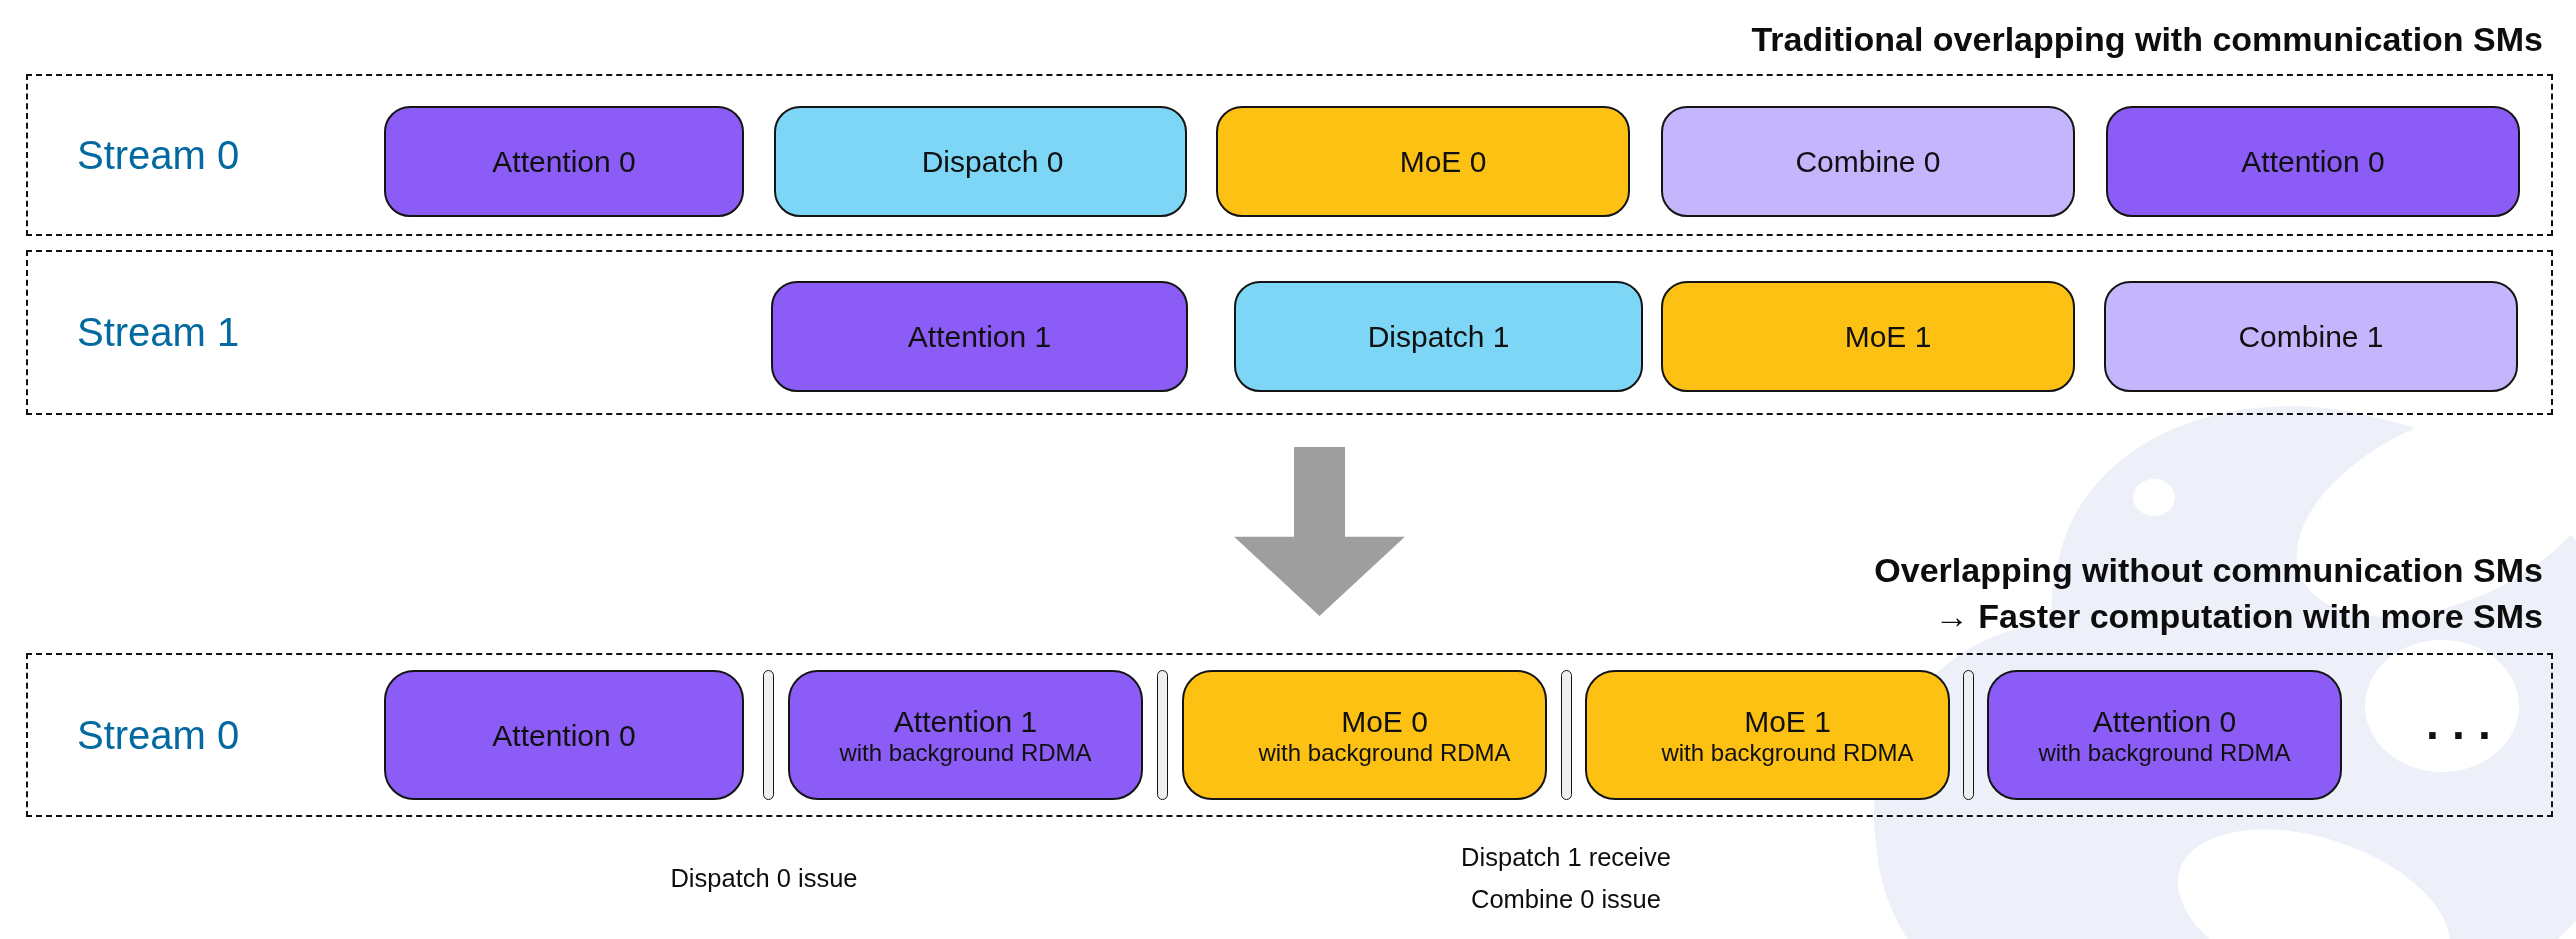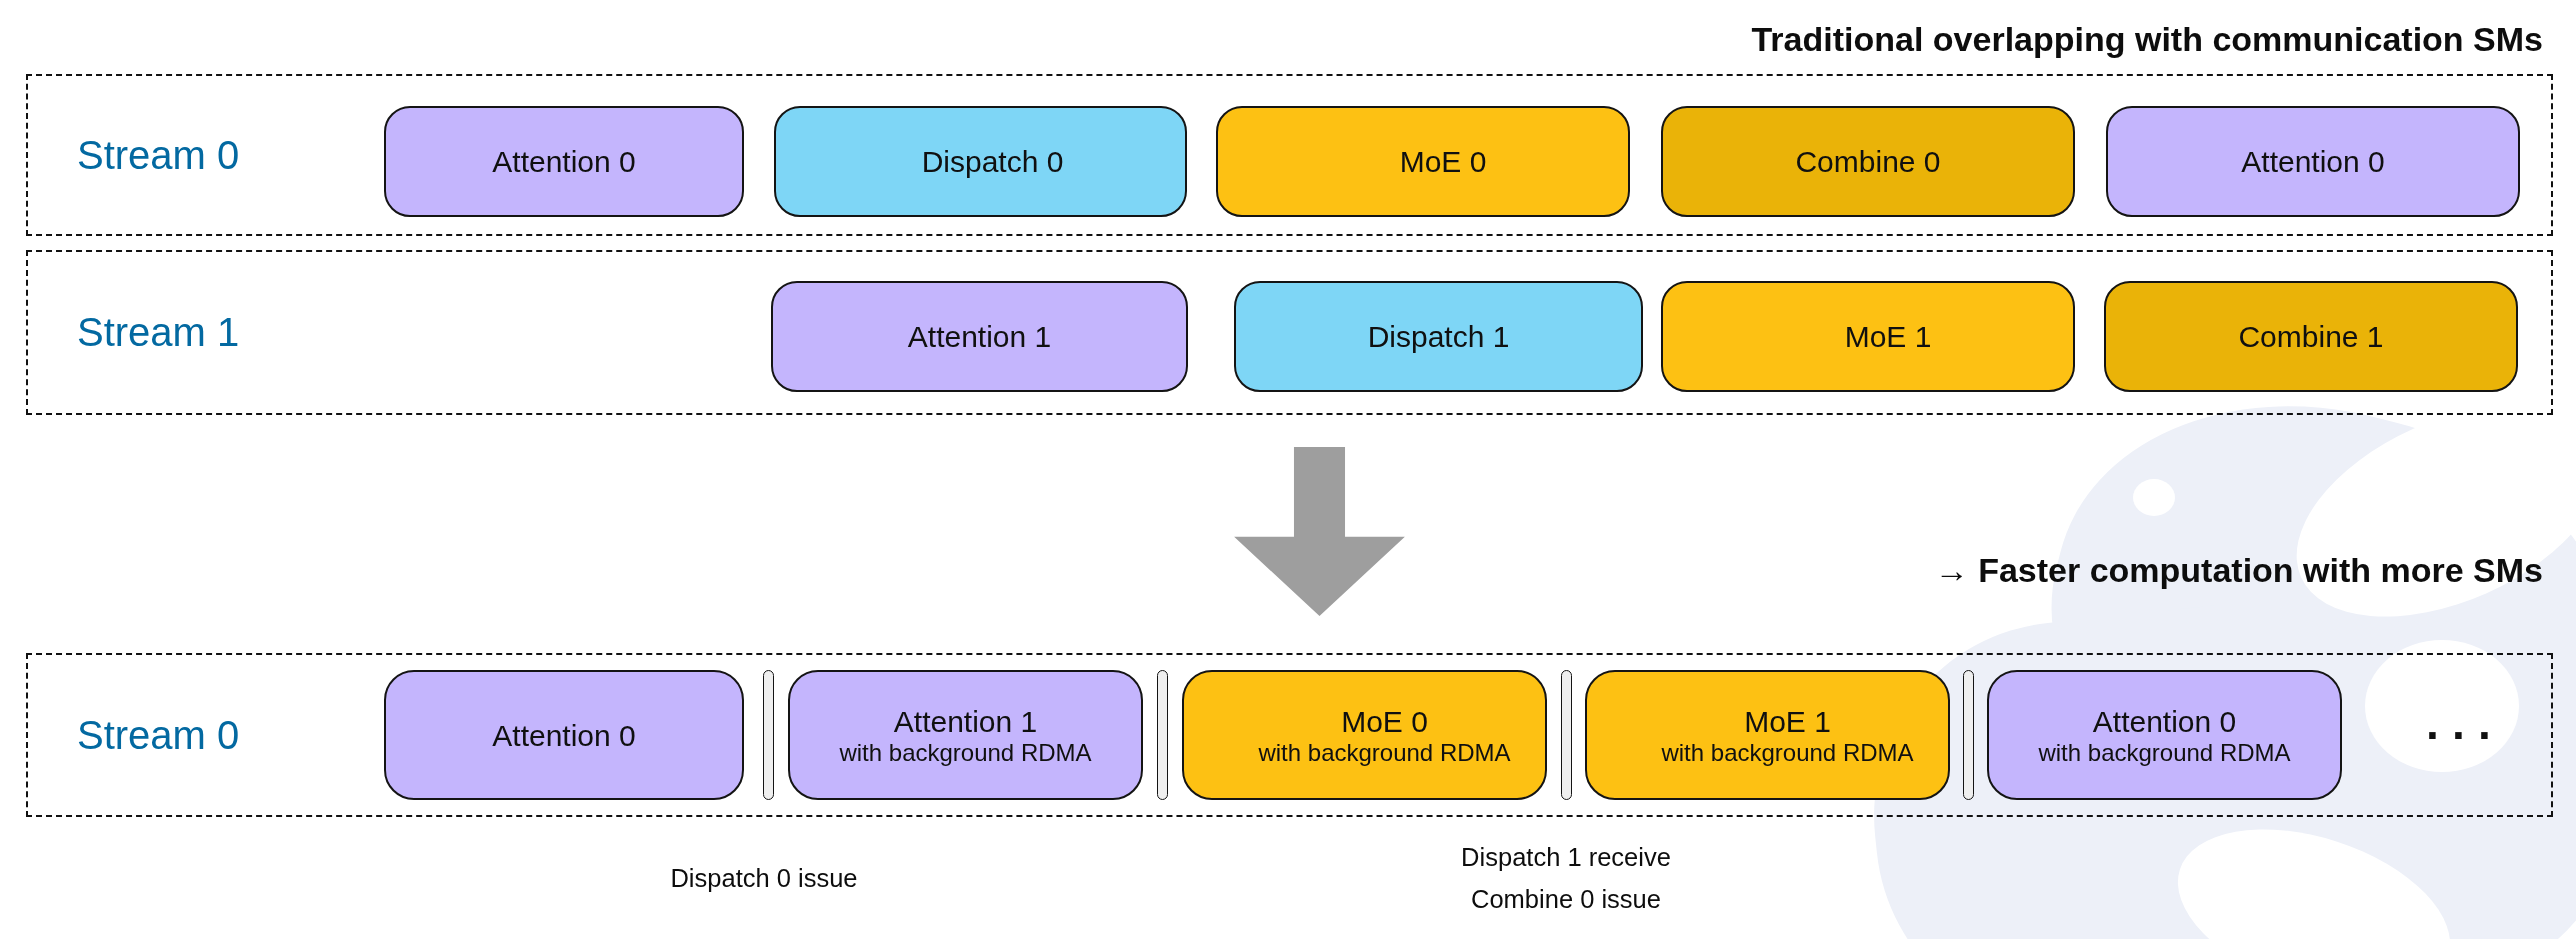--- a/index.html
+++ b/index.html
@@ -48,24 +48,24 @@
     border: 2.6px solid #141414;
     box-sizing: border-box;
     display: flex; flex-direction: column;
     align-items: center; justify-content: center;
     z-index: 3;
   }
   .rowtop .block { top: 30px; height: 111px; border-radius: 26px; }
   .box-row3 .block { top: 15px; height: 130px; border-radius: 30px; }
   .block .lbl { font-size: 30px; line-height: 35px; color: #101010; white-space: nowrap; }
   .block .sub { font-size: 24px; line-height: 28px; margin-top: 0; color: #101010; white-space: nowrap; }
-  .c-attention { background: #c4b5fd; }
+  .c-attention { background: #8b5cf6; }
   .c-dispatch  { background: #7ed6f6; }
   .c-moe       { background: #fdc113; padding-left: 40px; }
-  .c-combine   { background: #eab308; }
+  .c-combine   { background: #c4b5fd; }
   
   .sep {
     position: absolute; top: 15px; height: 130px; width: 11.4px;
     background: #efefef; border: 1.8px solid #141414;
     border-radius: 6.2px; box-sizing: border-box; z-index: 3;
   }
   
   .ellipsis {
     position: absolute; top: 15px; height: 130px; left: 2340px; width: 194px;
     display: flex; align-items: center; justify-content: center;
@@ -137,20 +137,21 @@
     <div class="block c-combine" style="left:2076px; width:414px; top:29px;">
       <span class="lbl">Combine 1</span>
     </div>
   </div>
 
   <svg class="big-arrow" width="171" height="169" viewBox="0 0 194 192">
     <polygon points="68,0 126,0 126,102 194,102 97,192 0,102 68,102" fill="#9e9e9e"></polygon>
   </svg>
 
   <div class="title title-bottom">
+    <div>Overlapping without communication SMs</div>
     <div>→ Faster computation with more SMs</div>
   </div>
 
   <div class="stream-box box-row3">
     <div class="stream-label">Stream 0</div>
 
     <div class="block c-attention" style="left:356px; width:360px;">
       <span class="lbl">Attention 0</span>
     </div>
 

